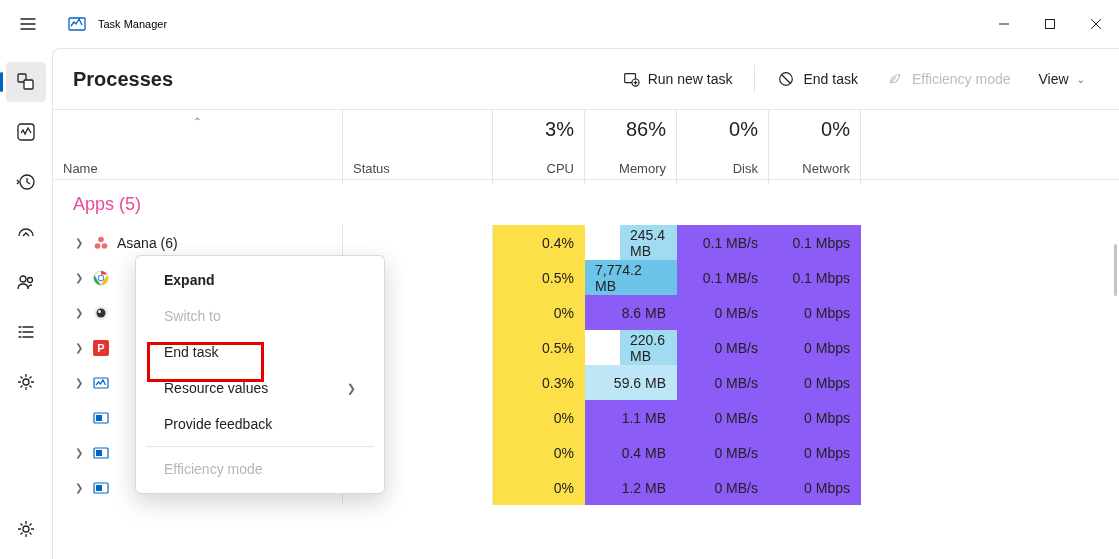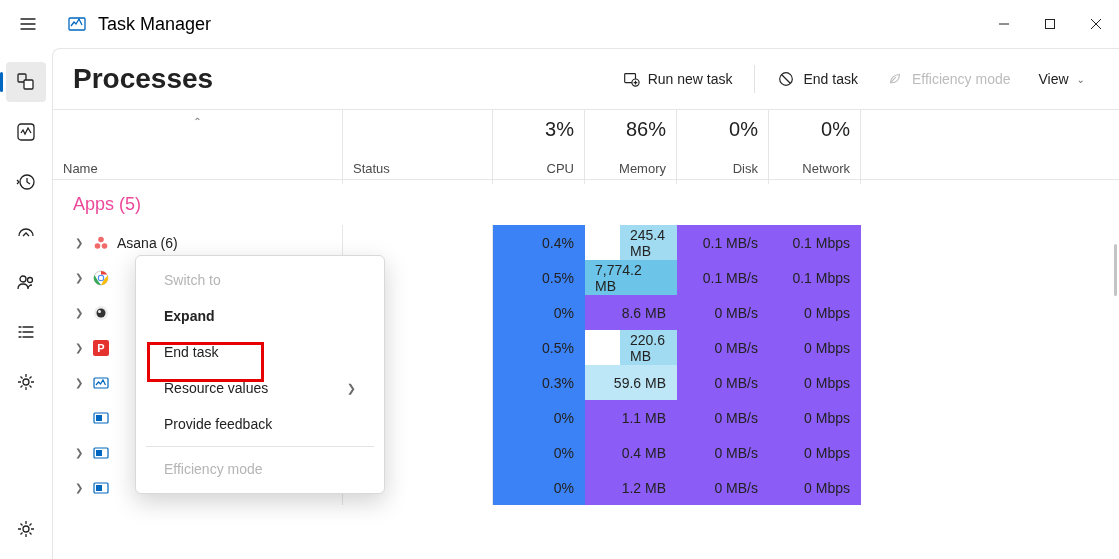--- a/index.html
+++ b/index.html
@@ -3,37 +3,37 @@
 <meta charset="utf-8">
 <style>
 * { margin: 0; padding: 0; box-sizing: border-box; font-family: "Segoe UI", sans-serif; }
 body { background: #fff; width: 1119px; height: 559px; overflow: hidden; position: relative; }
 
 
 .titlebar { height: 48px; display: flex; align-items: center; padding-left: 8px; }
 .hamburger { width: 40px; height: 40px; display: flex; align-items: center; justify-content: center; cursor: pointer; }
 .hamburger svg { width: 16px; height: 16px; }
 .app-icon { margin-left: 20px; margin-right: 12px; display: flex; align-items: center; }
-.app-title { font-size: 18px; color: #000; }
+.app-title { font-size: 11px; color: #000; }
 .win-controls { margin-left: auto; display: flex; }
 .win-btn { width: 46px; height: 32px; display: flex; align-items: center; justify-content: center; cursor: pointer; }
 
 
 .rail { position: absolute; left: 0; top: 48px; bottom: 0; width: 52px; display: flex; flex-direction: column; align-items: center; padding-top: 14px; }
 .rail-item { width: 40px; height: 40px; margin-bottom: 10px; border-radius: 4px; display: flex; align-items: center; justify-content: center; cursor: pointer; position: relative; }
 .rail-item.selected::before { content: ""; position: absolute; left: -6px; top: 10px; bottom: 10px; width: 3px; background: #0067c0; border-radius: 2px; }
 .rail-item.selected { background: #eaeaea; }
 .rail-spacer { flex: 1; }
 
 
 .main { position: absolute; left: 52px; right: 0; top: 48px; bottom: 0; border-left: 1px solid #e6e6e6; border-top: 1px solid #e6e6e6; border-top-left-radius: 8px; overflow: hidden; background: #fff; }
 
 
 .toolbar { height: 60px; display: flex; align-items: center; padding: 0 20px; }
-.page-title { font-size: 28px; font-weight: 600; color: #222; }
+.page-title { font-size: 20px; font-weight: 600; color: #222; }
 .tool-spacer { flex: 1; }
 .tool-btn { display: flex; align-items: center; gap: 8px; padding: 6px 14px; font-size: 14px; color: #222; cursor: pointer; border-radius: 4px; }
 .tool-btn.disabled { color: #bcbcbc; }
 .tool-btn svg { width: 18px; height: 18px; }
 .tool-sep { width: 1px; height: 28px; background: #e1e1e1; margin: 0 8px; }
 
 
 .table-wrap { position: absolute; top: 60px; left: 0; right: 0; bottom: 0; border-top: 1px solid #e6e6e6; overflow: hidden; }
 .grid { display: grid; grid-template-columns: 290px 150px 92px 92px 92px 92px; }
 .hdr { display: grid; grid-template-columns: 290px 150px 92px 92px 92px 92px; height: 70px; border-bottom: 1px solid #e6e6e6; }
@@ -43,21 +43,21 @@
 .hcell .lbl { font-size: 13px; color: #4a4a4a; margin-top: 20px; }
 .name-cell-hdr { position: relative; }
 .sort-caret { position: absolute; left: 50%; top: 6px; transform: translateX(-50%); font-size: 10px; color: #6b6b6b; }
 
 .group-row { grid-column: 1 / -1; padding: 14px 0 10px 20px; font-size: 18px; color: #ec4899; }
 .cell { border-right: 1px solid transparent; padding: 0 10px; height: 35px; display: flex; align-items: center; font-size: 14px; color: #222; }
 .cell.num { justify-content: flex-end; }
 .name-cell { gap: 8px; padding-left: 22px; }
 .expander { width: 10px; color: #6b6b6b; font-size: 10px; cursor: pointer; }
 .proc-icon { width: 16px; height: 16px; display: inline-flex; align-items: center; justify-content: center; }
-.badge-fly { background:#3b82f6; }
+.badge-fly { background:#fde047; }
 .badge-light { background:#8b5cf6; }
 .badge-mid  { background:#bde6f6; }
 .badge-hi   { background:#a1dbf1;margin-left:35px; }
 .badge-hi2  { background:#6cc5e9; }
 .col-border { border-right: 1px solid #e6e6e6; }
 
 
 .ctx { position: absolute; left: 135px; top: 255px; width: 250px; background: #fff; border: 1px solid #d9d9d9; border-radius: 6px; box-shadow: 0 8px 24px rgba(0,0,0,.18); padding: 6px 0; z-index: 50; }
 .ctx-item { padding: 10px 28px; font-size: 14px; color: #222; cursor: pointer; display: flex; justify-content: space-between; align-items: center; }
 .ctx-item.disabled { color: #b5b5b5; cursor: default; }
@@ -347,25 +347,25 @@
   <div class="cell num badge-light">0 MB/s</div>
   <div class="cell num badge-light">0 Mbps</div>
       </div>
 
   </div>
 
   <div class="sb-thumb"></div>
 </div>
 
 <div class="ctx">
+  <div class="ctx-item bold">
+      <span>Expand</span>
+    </div>
   <div class="ctx-item disabled">
       <span>Switch to</span>
-    </div>
-  <div class="ctx-item bold">
-      <span>Expand</span>
     </div>
   <div class="ctx-item">
       <span>End task</span>
     </div>
   <div class="ctx-item">
     <span>Resource values</span>
     <span class="ctx-chev">❯</span>
   </div>
   <div class="ctx-item">
       <span>Provide feedback</span>

